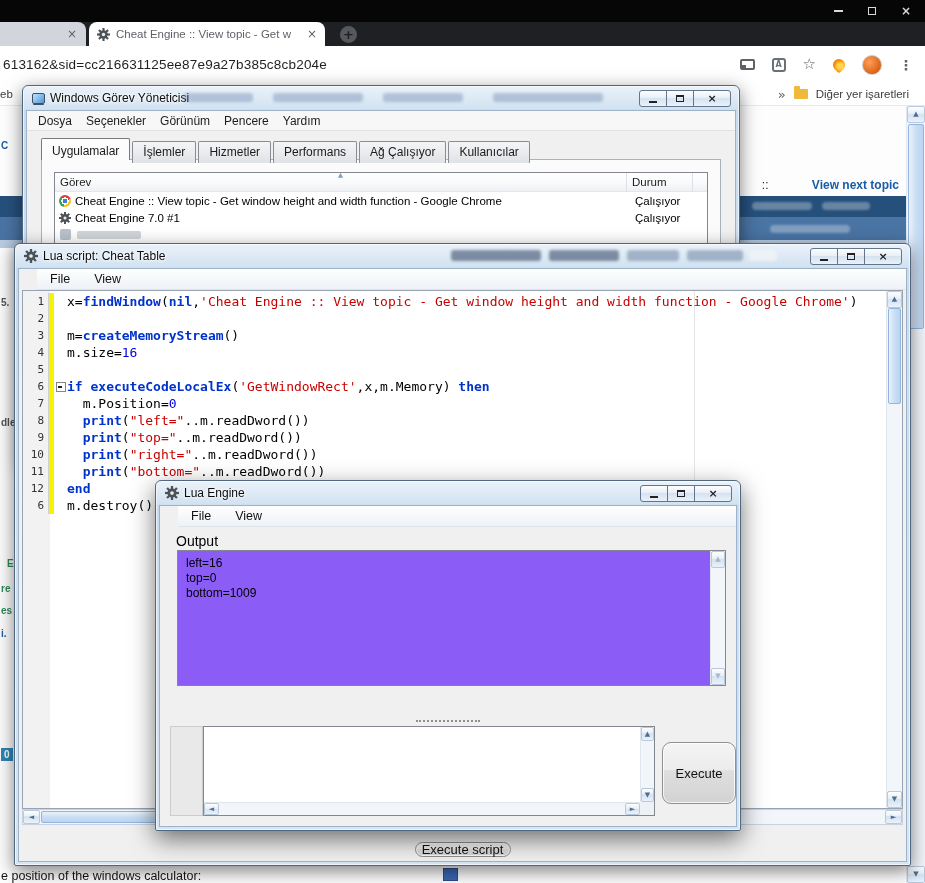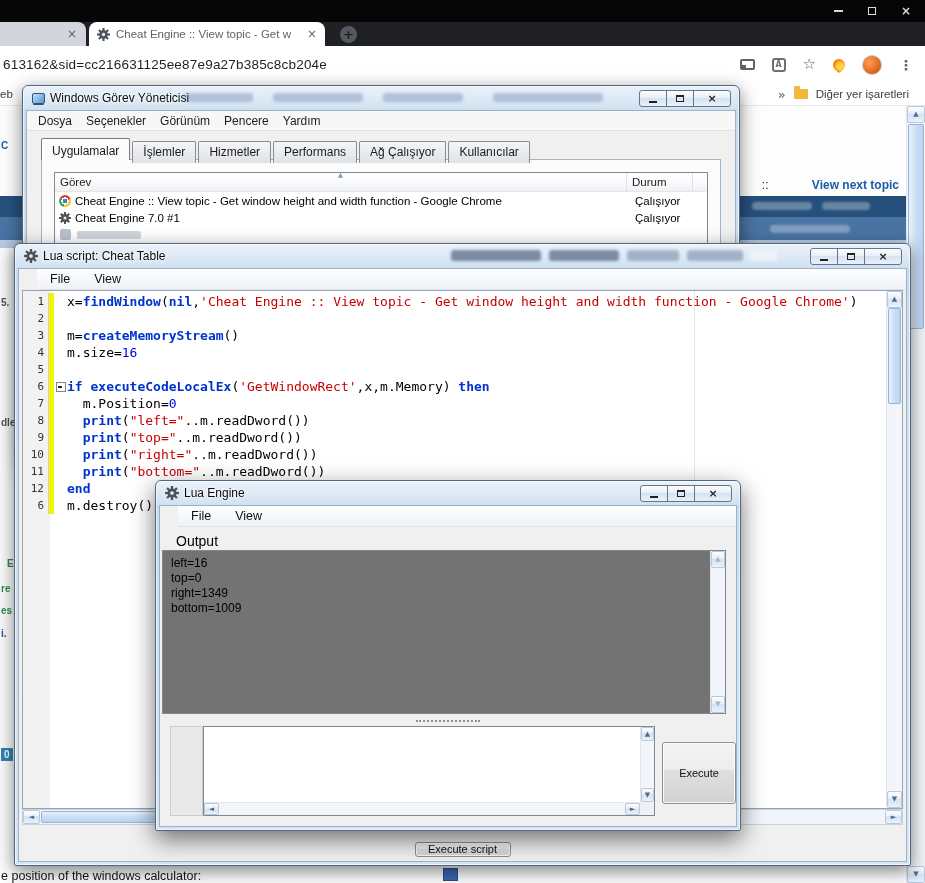--- a/index.html
+++ b/index.html
@@ -110,27 +110,27 @@
   .fold.has-fold::after { content:""; position:absolute; left:4px; top:8px; width:4px; height:2px; background:#222; }
   .ct { flex:1; }
   .tok-p { color:#000; } .tok-f, .tok-k { color:#0033cc; font-weight:bold; } .tok-s { color:#c80000; } .tok-num { color:#0000e0; }
   .ed-vscroll { position:absolute; right:0; top:0; bottom:0; width:16px; background:#f2f5fa; border-left:1px solid #dfe5ec; }
   .ed-vthumb { position:absolute; left:1px; right:1px; top:17px; height:96px; background:linear-gradient(90deg,#eaf2fc,#cadef5 50%,#bcd4f0); border:1px solid #93b4dd; border-radius:2px; }
   .ls-hscroll { position:absolute; left:3px; right:3px; bottom:36px; height:16px; background:#f2f5fa; border:1px solid #c9d3df; }
   .sbh-btn { position:absolute; top:0; width:17px; height:100%; background:linear-gradient(#fdfeff,#e8eff7 45%,#d3e1f0 46%,#eaf2fb); border:1px solid #b9c8da; border-radius:2px; display:flex; align-items:center; justify-content:center; }
   .sbh-left { left:0; } .sbh-right { right:0; }
   .ls-hthumb { position:absolute; left:18px; top:1px; bottom:1px; width:420px; background:linear-gradient(#eaf2fc,#cadef5 50%,#bcd4f0); border:1px solid #93b4dd; border-radius:2px; }
   .ls-bottombar { position:absolute; left:0; right:0; bottom:0; height:36px; background:#f0f0f0; display:flex; align-items:center; justify-content:center; }
-  .push { font-family:"Liberation Sans", sans-serif; font-size:11px; color:#111; border:1px solid #8e8f8f; border-radius:3px; background:linear-gradient(#f4f4f4,#ececec 45%,#dfdfdf 46%,#d2d2d2); box-shadow:inset 0 0 0 1px rgba(255,255,255,.8); display:flex; align-items:center; justify-content:center; }
+  .push { font-family:"Liberation Sans", sans-serif; font-size:13px; color:#111; border:1px solid #8e8f8f; border-radius:9px; background:linear-gradient(#f4f4f4,#ececec 45%,#dfdfdf 46%,#d2d2d2); box-shadow:inset 0 0 0 1px rgba(255,255,255,.8); display:flex; align-items:center; justify-content:center; }
   .btn-exec-script { width:96px; height:15px;margin-top:12px; }
 
   
   .le-win { left:155px; top:480px; width:586px; height:351px; z-index:30; box-shadow:0 8px 24px rgba(0,0,0,.55), inset 0 0 0 1px rgba(255,255,255,.6); }
   .le-output-label { position:absolute; left:16px; top:27px; font-size:14px; color:#000; }
-  .le-output { position:absolute; left:2px; right:10px; top:44px; height:164px; background:#737373; border:1px solid #828790; }
+  .le-output { position:absolute; left:17px; right:10px; top:44px; height:136px; background:#8b5cf6; border:1px solid #828790; }
   .le-out-text { position:absolute; left:0; top:0; right:15px; bottom:0; padding:5px 8px; font-size:12px; line-height:15px; color:#000; }
   .le-out-vscroll { position:absolute; right:0; top:0; bottom:0; width:15px; background:#f2f5fa; border-left:1px solid #e0e6ee; }
   .le-out-vscroll .arr { color:#a9b8c8; }
   .le-splitter { position:absolute; top:214px; left:50%; transform:translateX(-50%); width:64px; border-top:2px dotted #909090; }
   .le-gutter { position:absolute; left:10px; top:220px; width:33px; height:90px; background:#e9e9e9; border:1px solid #cccccc; }
   .le-input { position:absolute; left:43px; top:220px; width:452px; height:90px; background:#fff; border:1px solid #828790; }
   .le-in-vscroll { position:absolute; right:0; top:0; bottom:13px; width:14px; background:#f2f5fa; border-left:1px solid #e0e6ee; }
   .le-in-vscroll .sbv-btn { height:14px; }
   .le-in-hscroll { position:absolute; left:0; right:14px; bottom:0; height:13px; background:#f2f5fa; border-top:1px solid #e0e6ee; }
   .le-in-hscroll .sbh-btn { width:15px; }
@@ -425,21 +425,20 @@
     <div class="w7-client">
       <div class="le-menubar">
         <span>File</span>
         <span>View</span>
       </div>
       <div class="le-output-label">Output</div>
       <div class="le-output">
         <div class="le-out-text">
           <div>left=16</div>
           <div>top=0</div>
-          <div>right=1349</div>
           <div>bottom=1009</div>
         </div>
         <div class="le-out-vscroll">
           <div class="sbv-btn sbv-top">
               <span class="arr">▲</span>
             </div>
           <div class="sbv-btn sbv-bottom">
               <span class="arr">▼</span>
             </div>
         </div>

